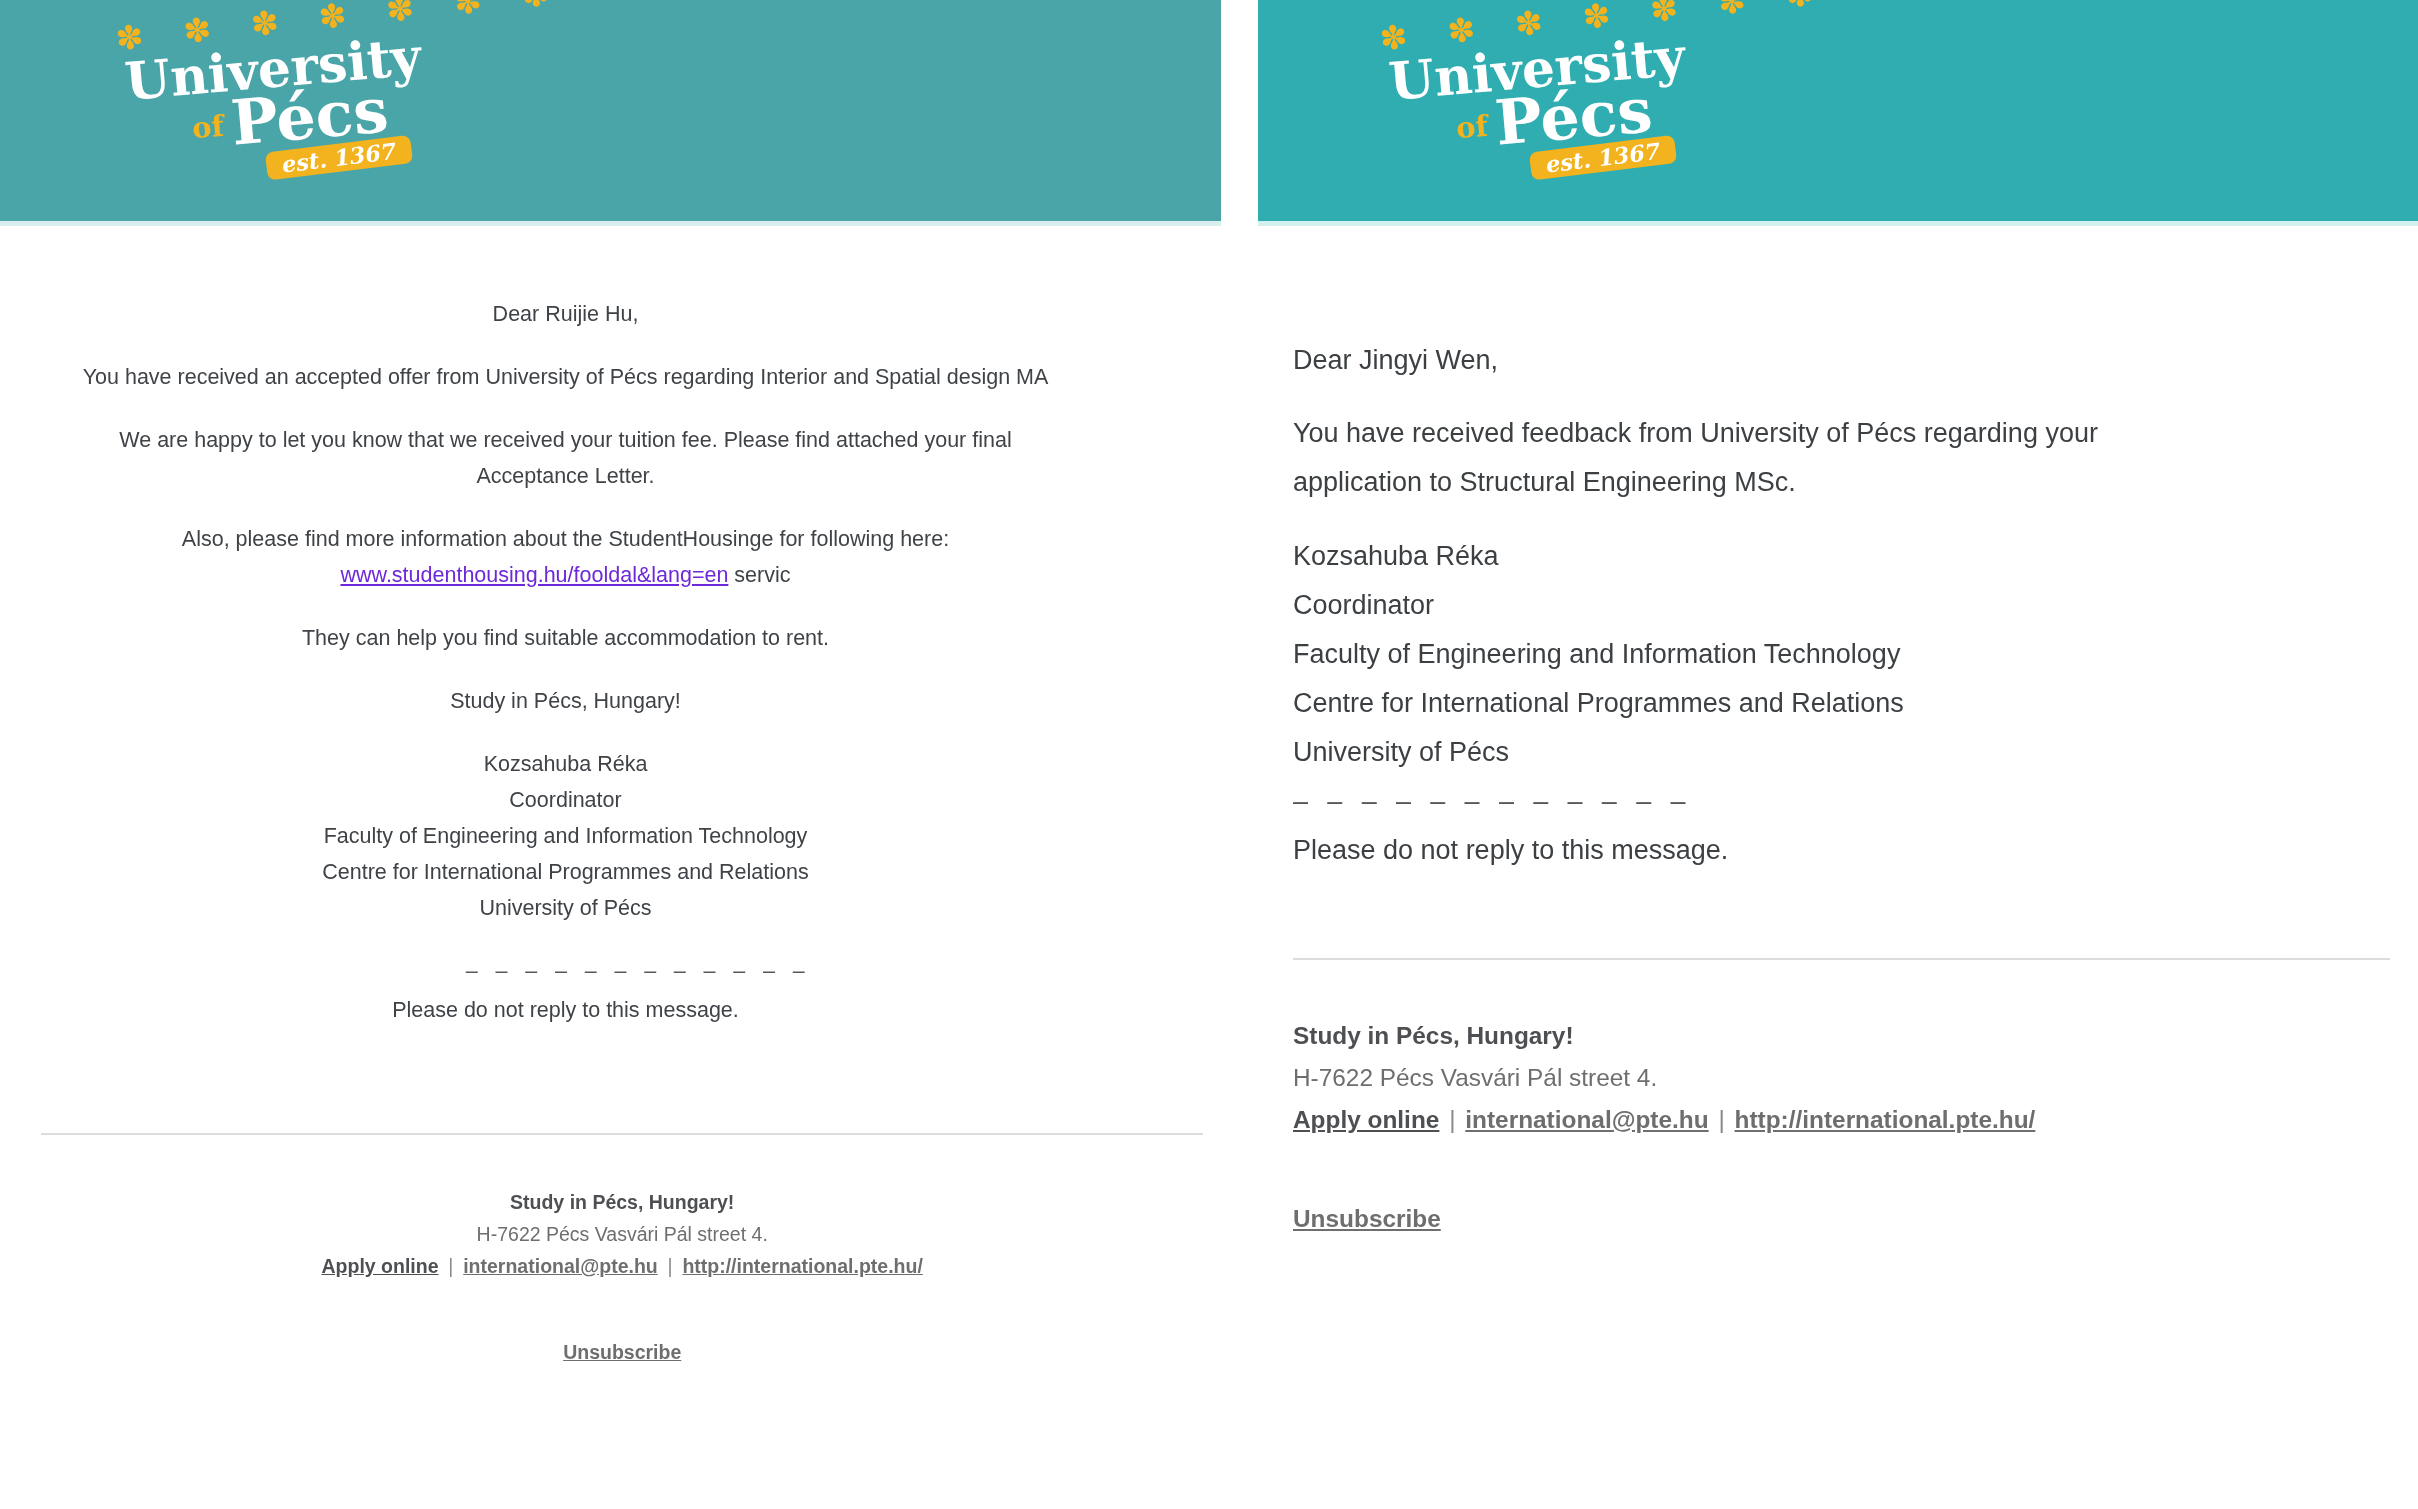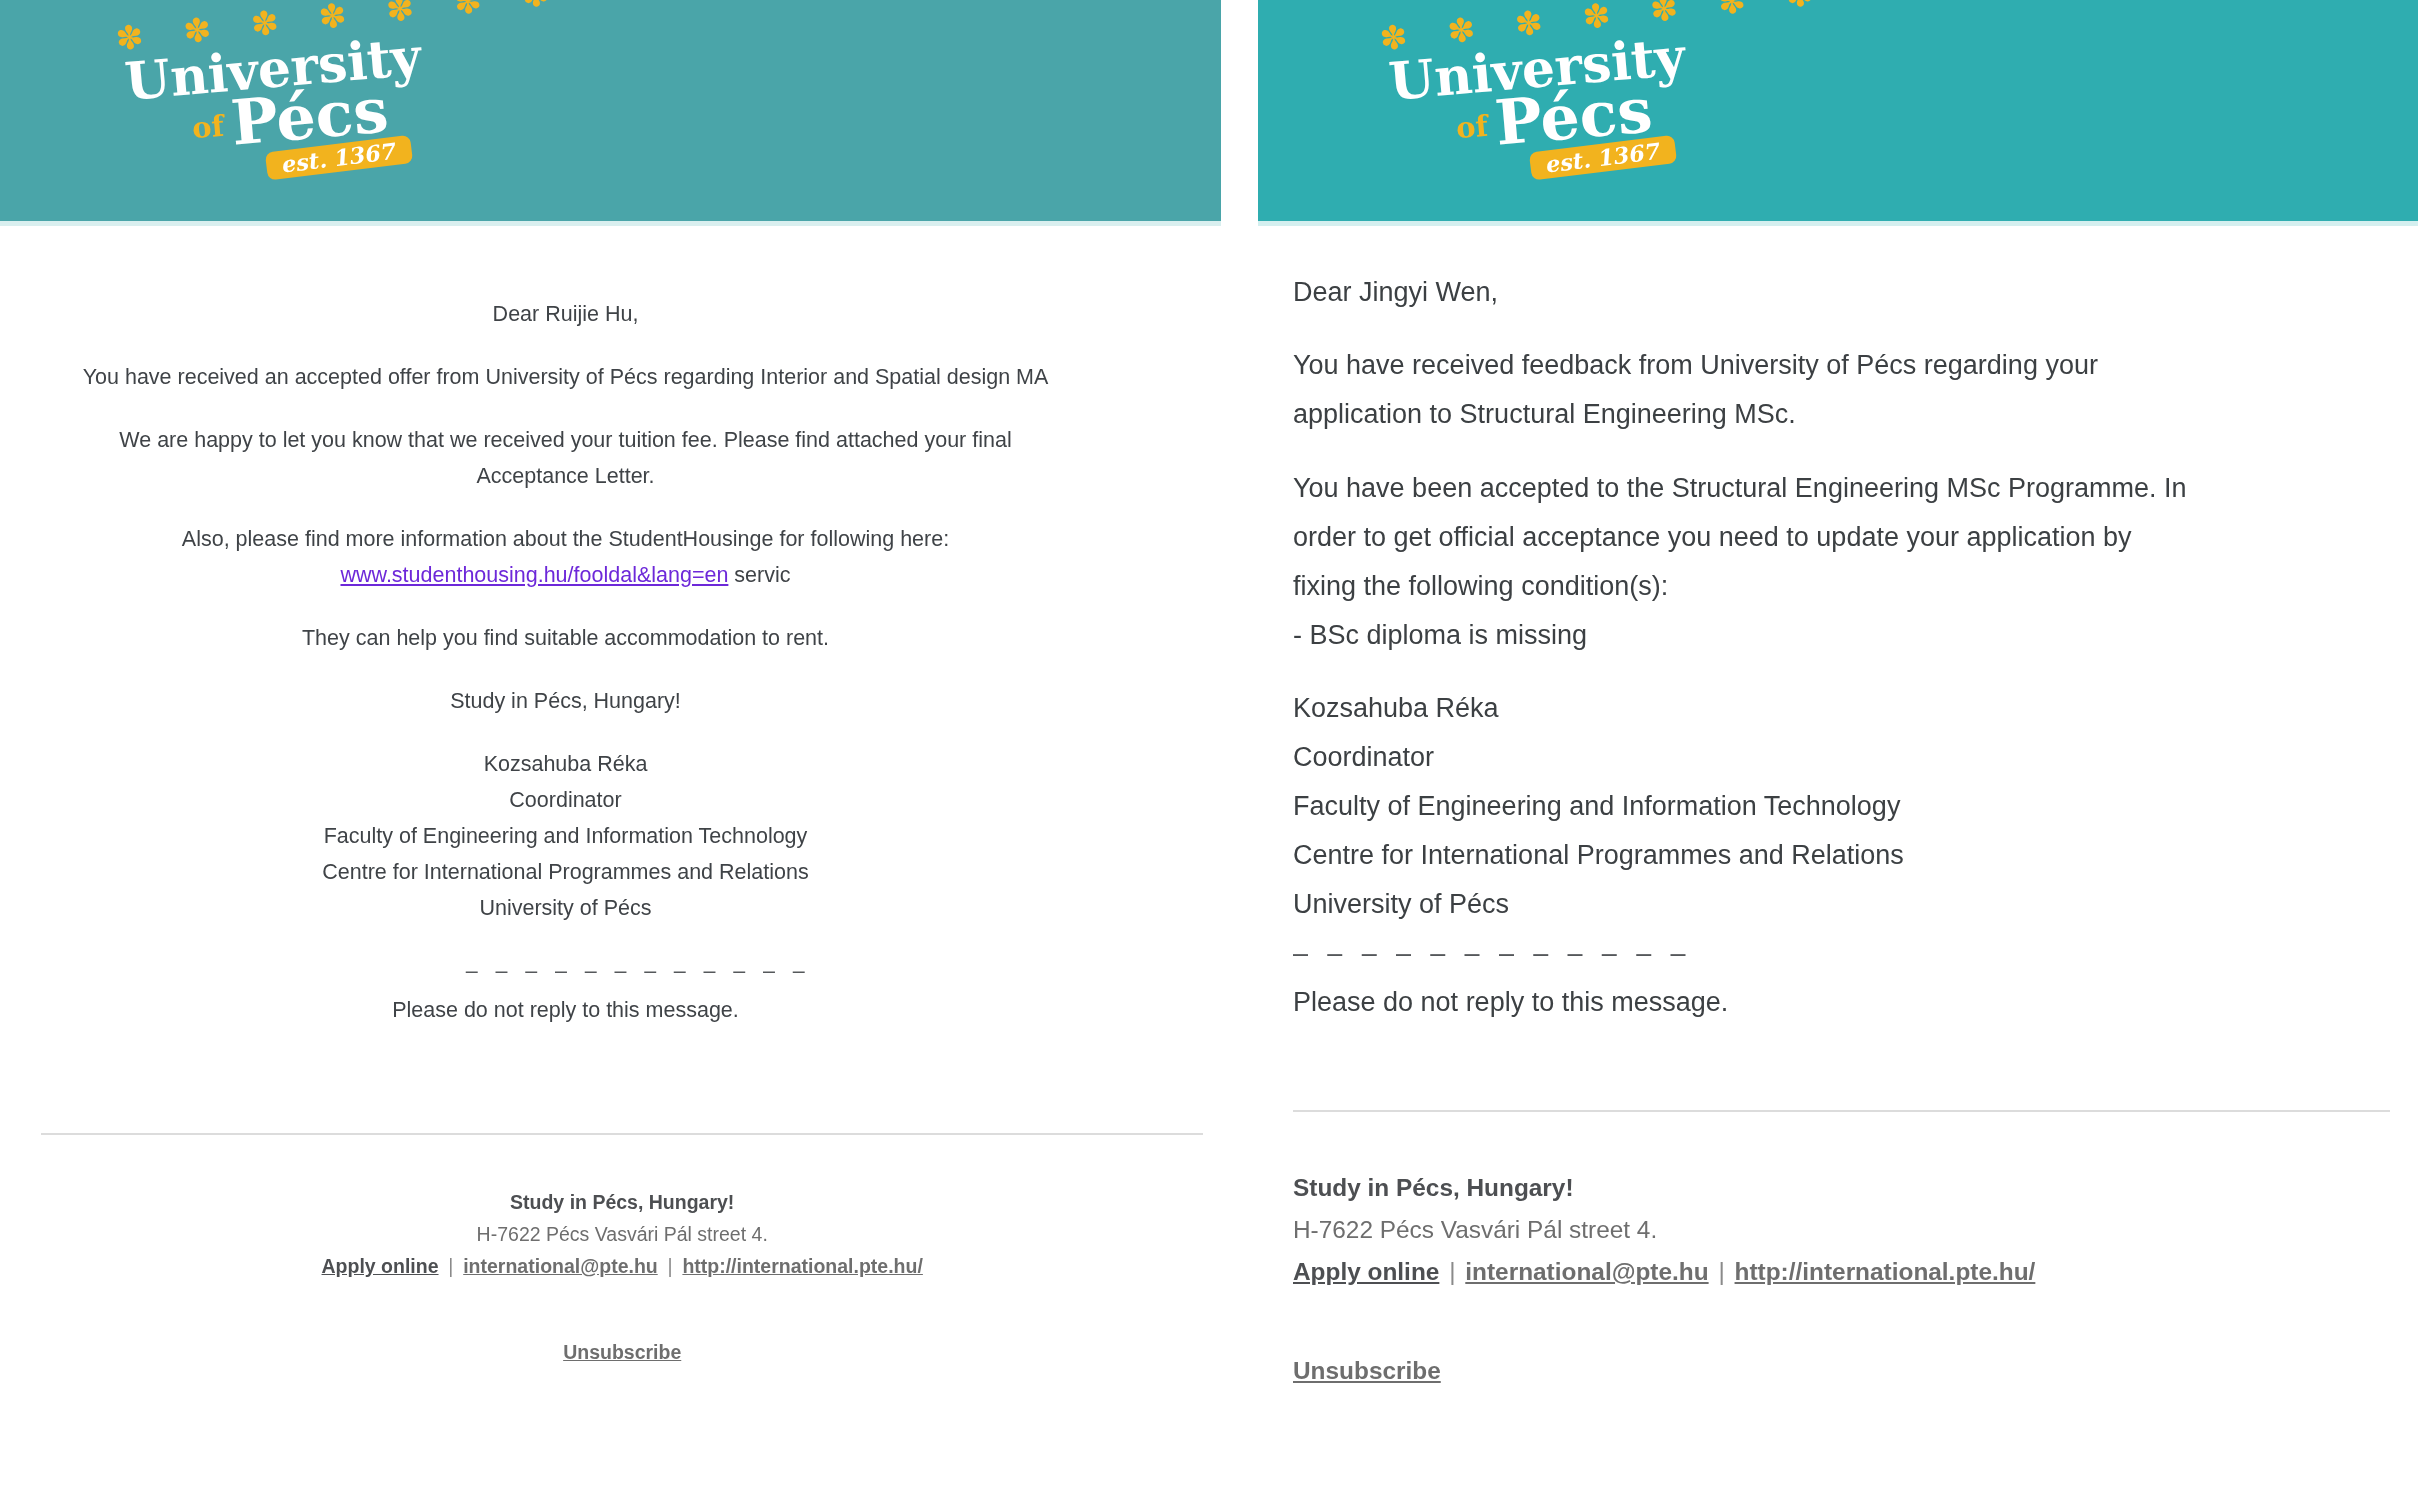--- a/index.html
+++ b/index.html
@@ -54,21 +54,21 @@
     transform:rotate(-2deg); margin-top:-2px; margin-left:117px;
   }
 
   
   .body-left {
     padding:70px 17.6px 0 73px;
     color:#3f4347; font-size:21.5px; line-height:36px;text-align:center;
   }
   .body-left p { margin:0 0 27px; max-width:985px; }
   .body-right {
-    padding:42px 29px 0 35px;
+    padding:110px 29px 0 35px;
     color:#3c4043; font-size:27px; line-height:49px;
   }
   .body-right p { margin:0 0 24.4px; max-width:907px; }
 
   .block { display:block; }
 
   a.link-blue {
     color:#6d28d9; text-decoration:underline; cursor:pointer;
   }
   .dashes {
@@ -159,24 +159,20 @@
         <div>
           <span class="logo-badge">est. 1367</span>
         </div>
       </div>
     </header>
 
     <div class="body-right">
       <p>Dear Jingyi Wen,</p>
       <p>You have received feedback from University of Pécs regarding your application to Structural Engineering MSc.</p>
       <p>
-        <span>You have been accepted to the Structural Engineering MSc Programme. In order to get official acceptance you need to update your application by fixing the following condition(s):</span>
-        <span class="block">- BSc diploma is missing</span>
-      </p>
-      <p>
         <span class="block">Kozsahuba Réka</span>
         <span class="block">Coordinator</span>
         <span class="block">Faculty of Engineering and Information Technology</span>
         <span class="block">Centre for International Programmes and Relations</span>
         <span class="block">University of Pécs</span>
         <span class="block dashes">– – – – – – – – – – – –</span>
         <span class="block">Please do not reply to this message.</span>
       </p>
 
       <hr class="rule">

